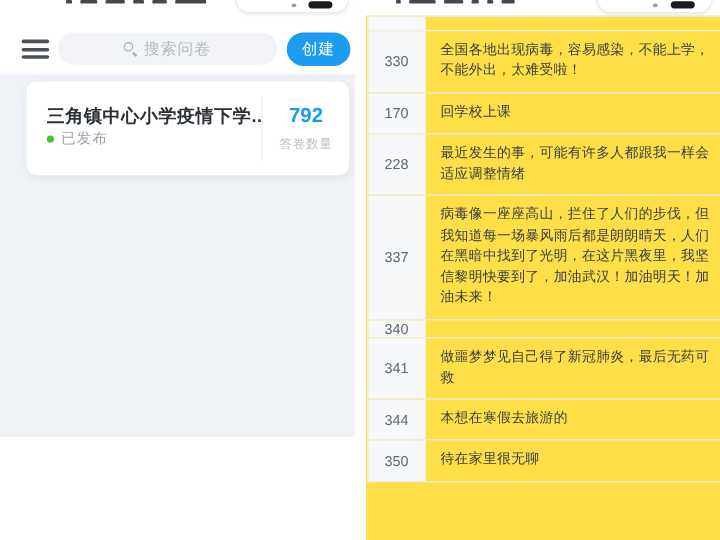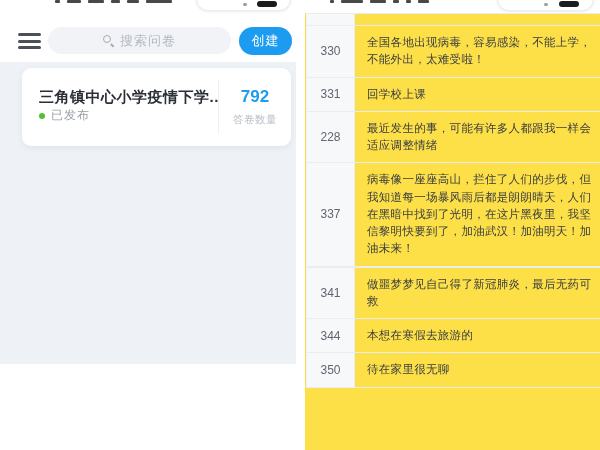--- a/index.html
+++ b/index.html
@@ -134,32 +134,33 @@
       <div class="t-row sliver">
         <div class="cell-id"></div>
         <div class="cell-answer"></div>
       </div>
 
     <div class="t-row">
           <div class="cell-id">330</div>
           <div class="cell-answer">全国各地出现病毒，容易感染，不能上学，不能外出，太难受啦！</div>
         </div>
         <div class="t-row">
-          <div class="cell-id">331</div>
+          <div class="cell-id">170</div>
           <div class="cell-answer">回学校上课</div>
         </div>
         <div class="t-row">
           <div class="cell-id">228</div>
           <div class="cell-answer">最近发生的事，可能有许多人都跟我一样会适应调整情绪</div>
         </div>
         <div class="t-row">
           <div class="cell-id">337</div>
           <div class="cell-answer">病毒像一座座高山，拦住了人们的步伐，但我知道每一场暴风雨后都是朗朗晴天，人们在黑暗中找到了光明，在这片黑夜里，我坚信黎明快要到了，加油武汉！加油明天！加油未来！</div>
         </div>
         <div class="t-row">
+          <div class="cell-id">340</div>
         </div>
         <div class="t-row">
           <div class="cell-id">341</div>
           <div class="cell-answer">做噩梦梦见自己得了新冠肺炎，最后无药可救</div>
         </div>
         <div class="t-row">
           <div class="cell-id">344</div>
           <div class="cell-answer">本想在寒假去旅游的</div>
         </div>
         <div class="t-row">

